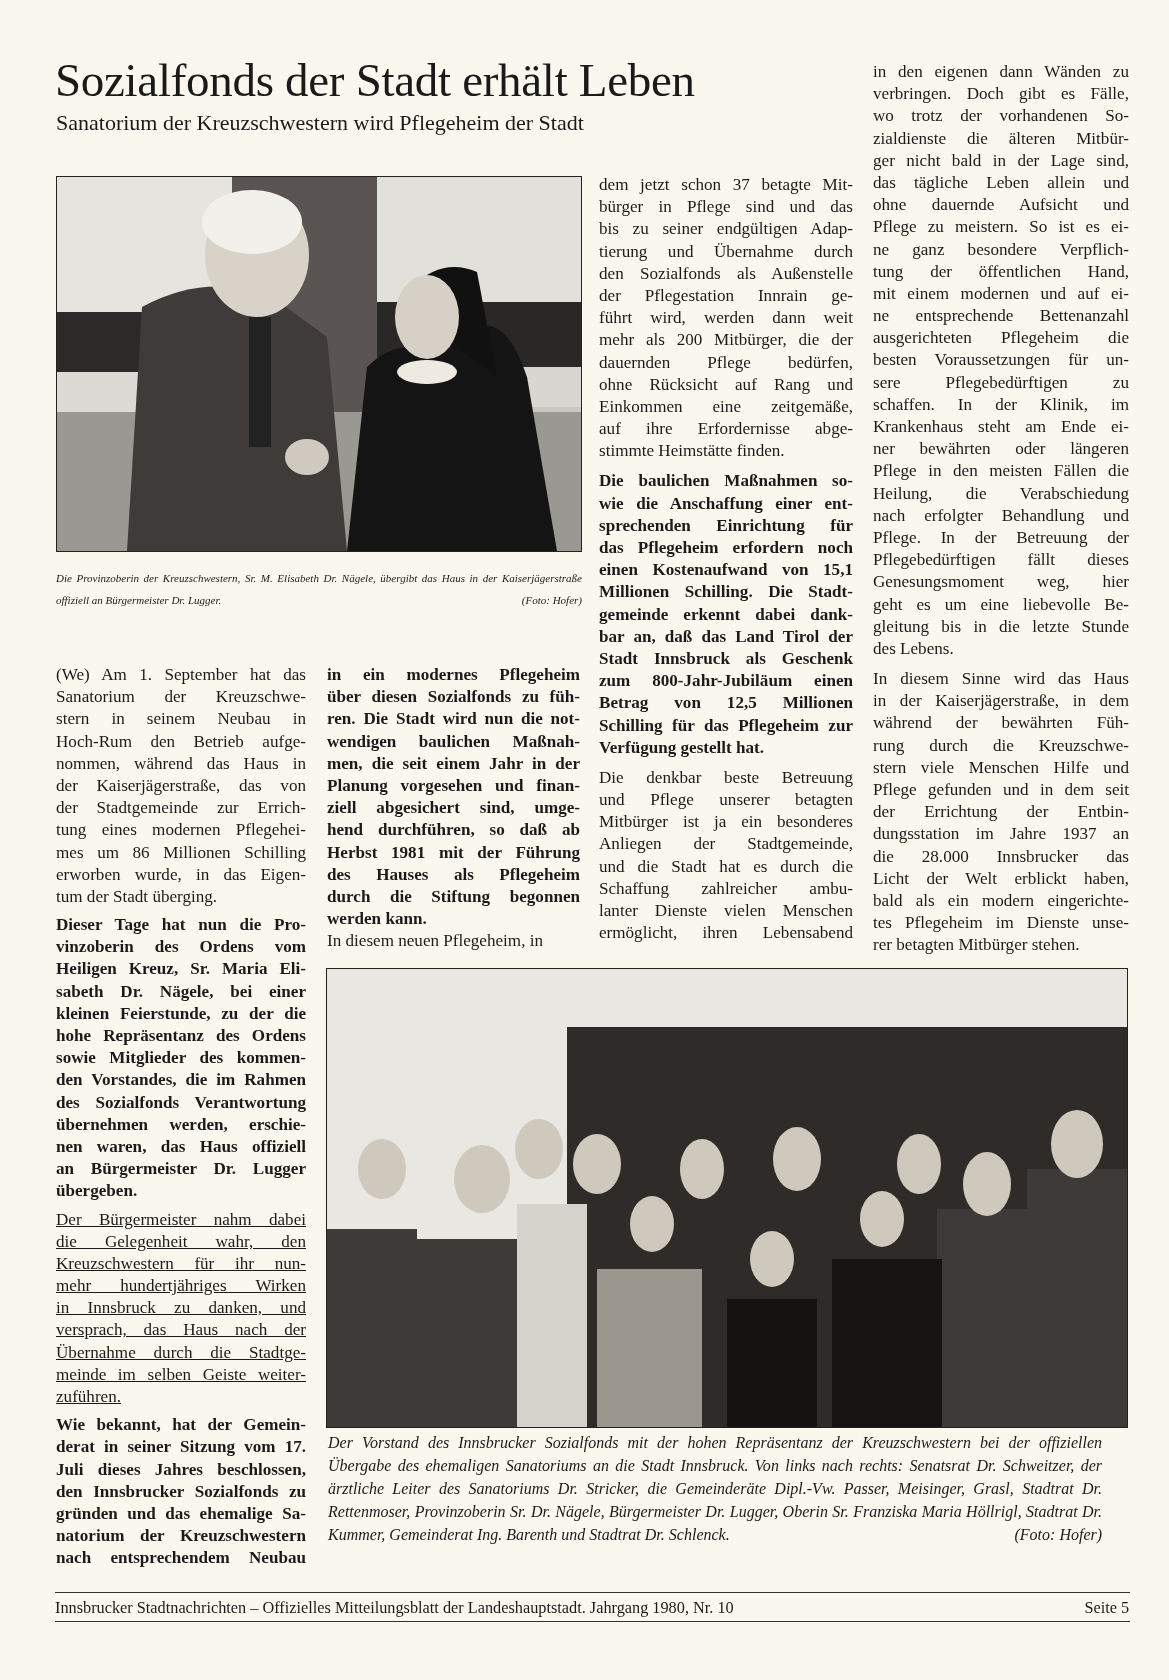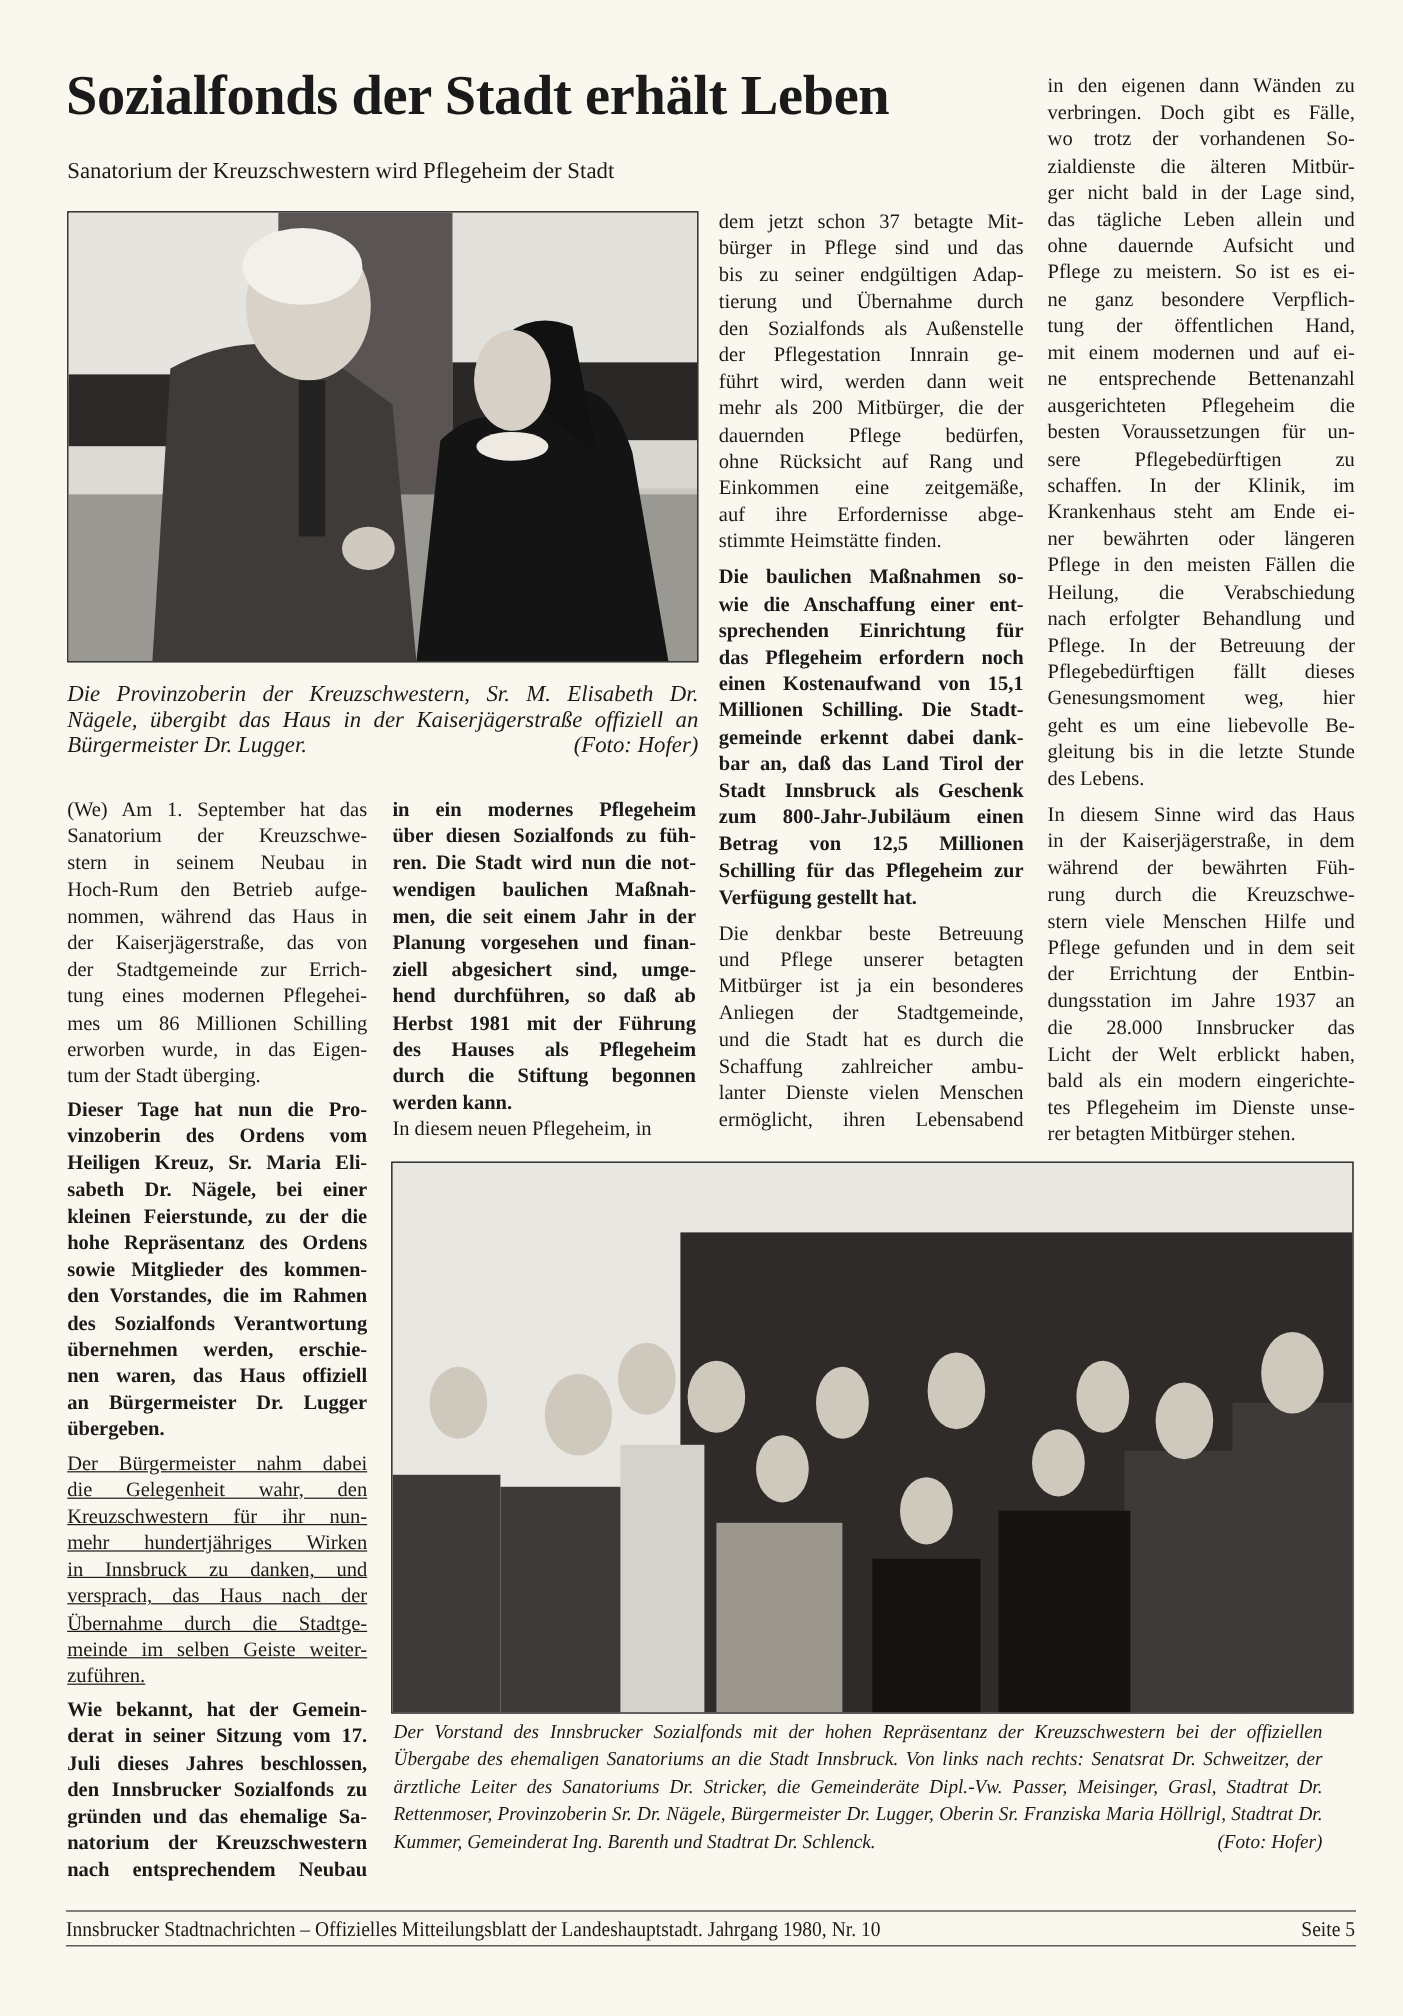--- a/index.html
+++ b/index.html
@@ -5,34 +5,34 @@
   html, body { margin: 0; padding: 0; }
   body {
     width: 1169px; height: 1680px; position: relative; overflow: hidden;
     background: #faf8ee;
     color: #1a1a1a;
     font-family: "Liberation Serif", "DejaVu Serif", serif;
   }
   .abs { position: absolute; }
   .headline {
     left: 55px; top: 52px; width: 780px;
-    font-size: 47px; font-weight: bold; letter-spacing: -0.3px; line-height: 56px;
+    font-size: 47px; font-weight: normal; letter-spacing: -0.3px; line-height: 56px;
     white-space: nowrap;
   }
   .subhead {
     left: 56px; top: 108px; width: 760px;
-    font-size: 19px; line-height: 30px; white-space: nowrap; margin-top: 20px;
+    font-size: 22px; line-height: 30px; white-space: nowrap;
   }
   .col {
     font-size: 17.1px; line-height: 22.2px; text-align: justify;
     hyphens: none;
   }
   .bold { font-weight: bold; }
   .caption {
-    font-style: italic; font-size: 19px; line-height: 21.5px; text-align: justify;
+    font-style: italic; font-size: 11px; line-height: 21.5px; text-align: justify;
   }
   .caption .credit { float: right; }
   .photo {
     border: 1.5px solid #222;
     background: #888;
     overflow: hidden;
   }
   .footer-line { left: 55px; width: 1075px; height: 0; border-top: 1.5px solid #333; }
   .footer {
     left: 55px; top: 1596px; width: 1075px;

